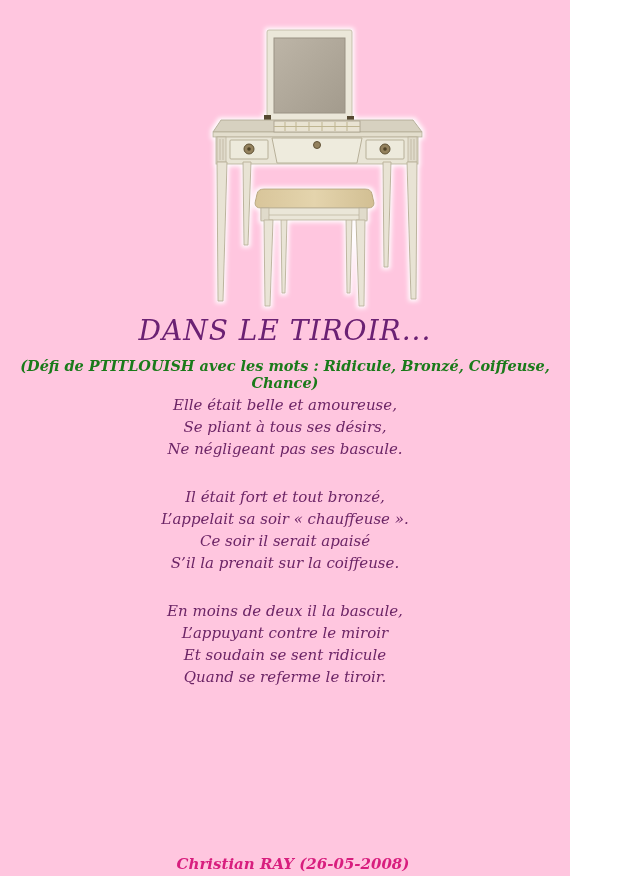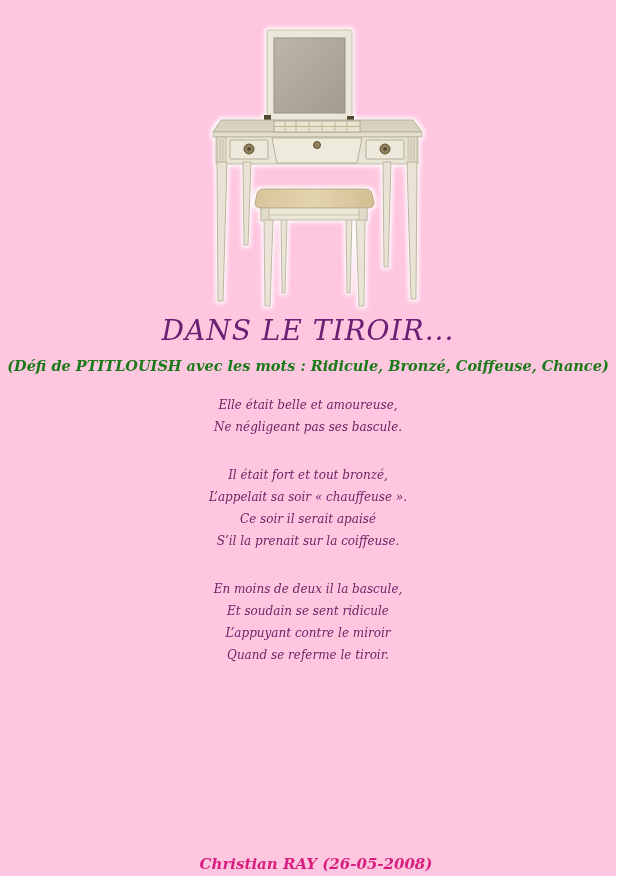--- a/index.html
+++ b/index.html
@@ -1,35 +1,35 @@
 <!DOCTYPE html>
 <html><head>
 <meta charset="utf-8">
 <style>
   html,body{margin:0;padding:0}
   .page{
-    position:relative;width:616px;height:876px;overflow:hidden;
+    position:relative;width:570px;height:876px;overflow:hidden;
     background:#FFC6DF;
     font-family:"DejaVu Serif","Liberation Serif",serif;
   }
   .illustration{position:absolute;left:184px;top:5px;width:270px;height:310px}
   .title{
     position:absolute;top:314px;left:0;width:100%;margin:0;
     text-align:center;font-style:italic;font-weight:normal;
     font-size:28px;letter-spacing:1px;color:#6B2173;
   }
   .challenge{
     position:absolute;top:357px;left:0;width:100%;margin:0;
     text-align:center;font-style:italic;font-weight:bold;
     font-size:14.5px;color:#1A7A1A;
   }
   .poem{
     position:absolute;top:394px;left:0;width:100%;
     text-align:center;font-style:italic;
-    font-size:12px;line-height:22px;color:#6C2566;
+    font-size:15px;line-height:22px;color:#6C2566;
   }
   .stanza{margin:0 0 26px 0}
   .signature{
     position:absolute;top:847px;left:0;width:100%;margin:8px;
     text-align:center;font-style:italic;font-weight:bold;
     font-size:15px;color:#D81E7E;
   }
 </style>
 </head>
 <body>
@@ -129,31 +129,32 @@
     </g>
   </svg>
 
   <h1 class="title">DANS LE TIROIR...</h1>
 
   <p class="challenge">(Défi de PTITLOUISH avec les mots : Ridicule, Bronzé, Coiffeuse, Chance)</p>
 
   <div class="poem">
     <div class="stanza">
       <div>Elle était belle et amoureuse,</div>
+      <div>Se pliant à tous ses désirs,</div>
       <div>Ne négligeant pas ses bascule.</div>
     </div>
     <div class="stanza">
       <div>Il était fort et tout bronzé,</div>
       <div>L’appelait sa soir « chauffeuse ».</div>
       <div>Ce soir il serait apaisé</div>
       <div>S’il la prenait sur la coiffeuse.</div>
     </div>
     <div class="stanza">
       <div>En moins de deux il la bascule,</div>
+      <div>L’appuyant contre le miroir</div>
       <div>Et soudain se sent ridicule</div>
-      <div>L’appuyant contre le miroir</div>
       <div>Quand se referme le tiroir.</div>
     </div>
   </div>
 
   <p class="signature">Christian RAY (26-05-2008)</p>
 
 </div>
 
 </body></html>

